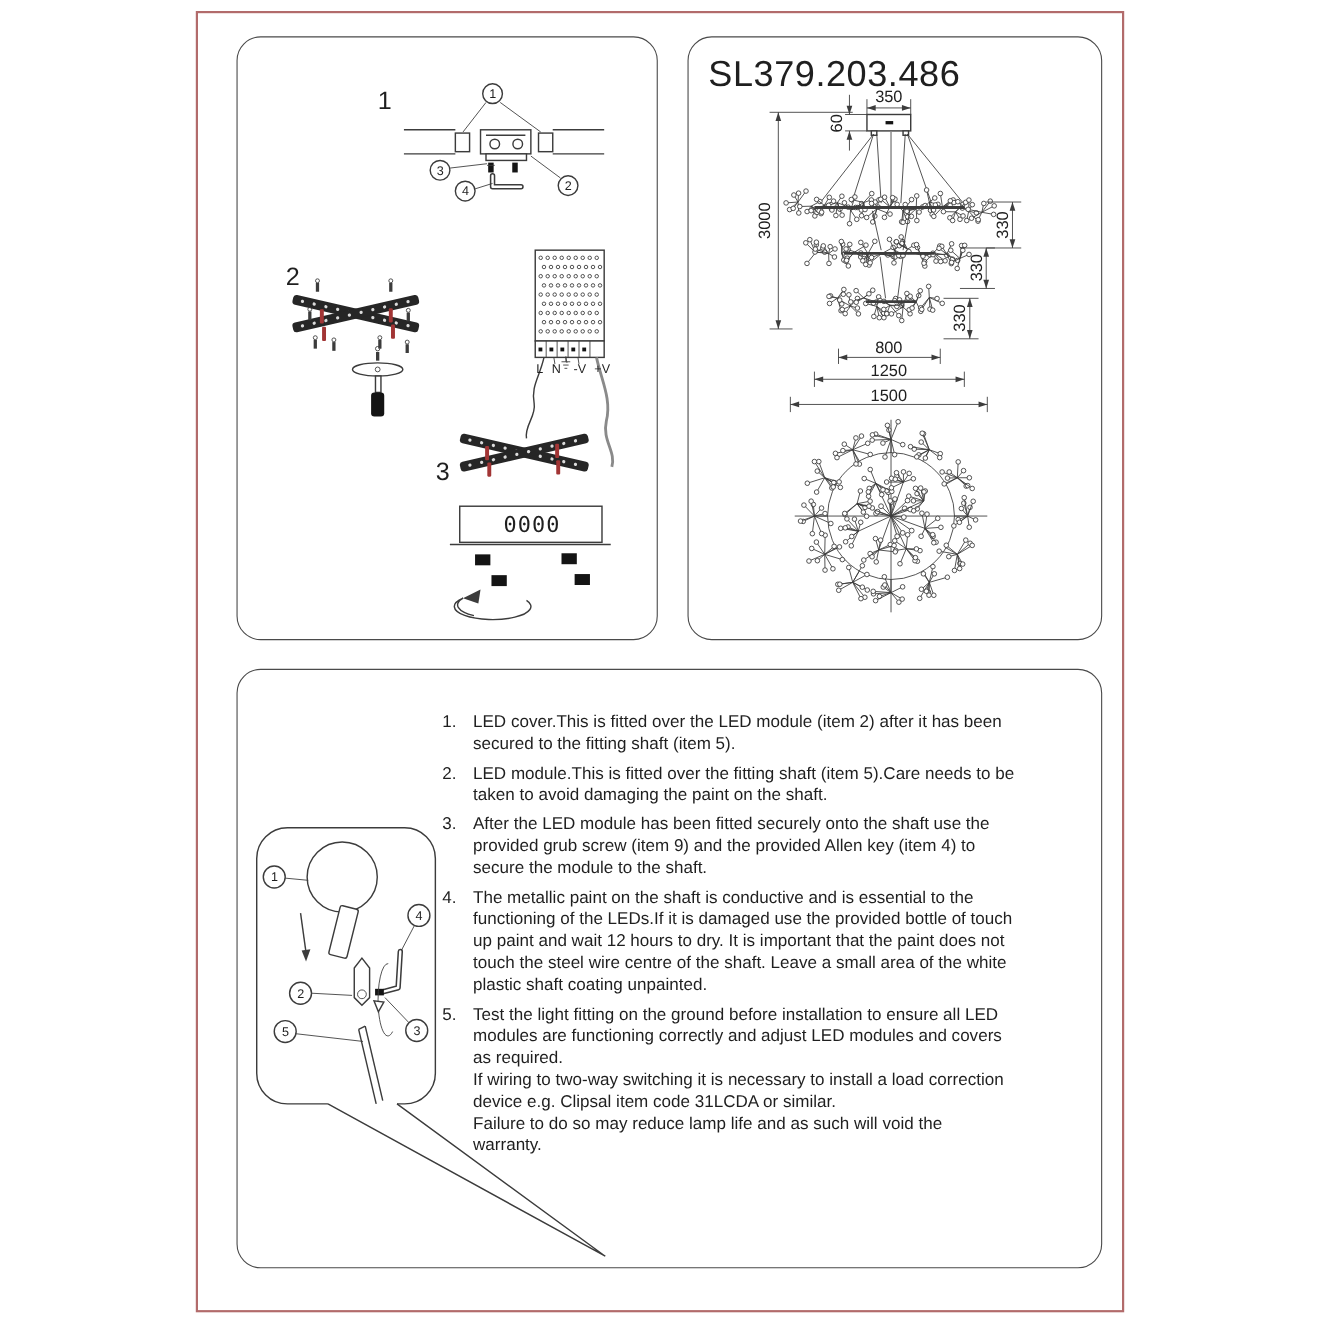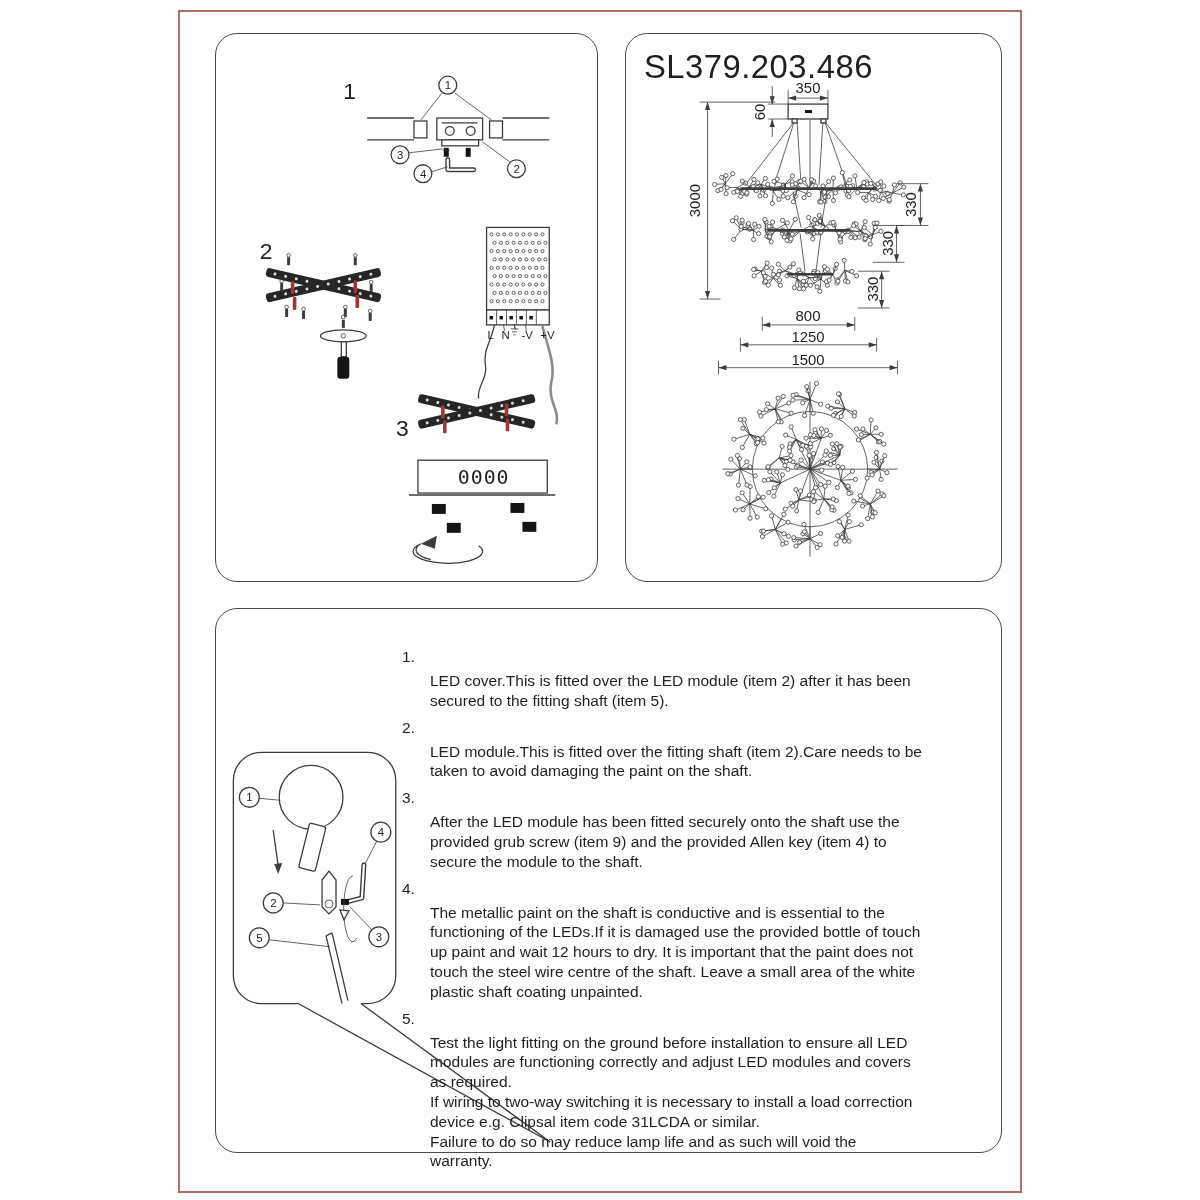--- a/index.html
+++ b/index.html
@@ -31,21 +31,21 @@
   .t-step{font-size:23px;}
   .t-call{font-size:11.5px;}
   .t-dim{font-size:15px;}
   .t-title{font-size:33px;letter-spacing:0.5px;}
   .t-term{font-size:11.5px;}
   .t-disp{font-size:20px;font-family:"DejaVu Sans Mono",monospace;letter-spacing:1px;}
   
   .instructions{position:absolute;left:186px;top:38px;width:520px;font-size:15.5px;line-height:19.8px;color:var(--text);}
   .ins-item{display:flex;margin-bottom:7px;}
   .ins-num{width:28px;flex:none;}
-  .ins-txt{flex:1;white-space:pre-line;margin-top:24px;}
+  .ins-txt{flex:1;white-space:pre-line;}
 </style>
 </head>
 <body>
 
 <div class="page">
 
   <div class="panel panel-tl">
     <svg viewBox="0 0 383 549">
 
       <g>
@@ -1467,21 +1467,21 @@
       </g>
     </svg>
 
     <div class="instructions">
       <div class="ins-item">
         <span class="ins-num">1.</span>
         <span class="ins-txt">LED cover.This is fitted over the LED module (item 2) after it has been secured to the fitting shaft (item 5).</span>
       </div>
       <div class="ins-item">
         <span class="ins-num">2.</span>
-        <span class="ins-txt">LED module.This is fitted over the fitting shaft (item 2).Care needs to be taken to avoid damaging the paint on the shaft.</span>
+        <span class="ins-txt">LED module.This is fitted over the fitting shaft (item 5).Care needs to be taken to avoid damaging the paint on the shaft.</span>
       </div>
       <div class="ins-item">
         <span class="ins-num">3.</span>
         <span class="ins-txt">After the LED module has been fitted securely onto the shaft use the provided grub screw (item 9) and the provided Allen key (item 4) to secure the module to the shaft.</span>
       </div>
       <div class="ins-item">
         <span class="ins-num">4.</span>
         <span class="ins-txt">The metallic paint on the shaft is conductive and is essential to the functioning of the LEDs.If it is damaged use the provided bottle of touch up paint and wait 12 hours to dry. It is important that the paint does not touch the steel wire centre of the shaft. Leave a small area of the white plastic shaft coating unpainted.</span>
       </div>
       <div class="ins-item">

